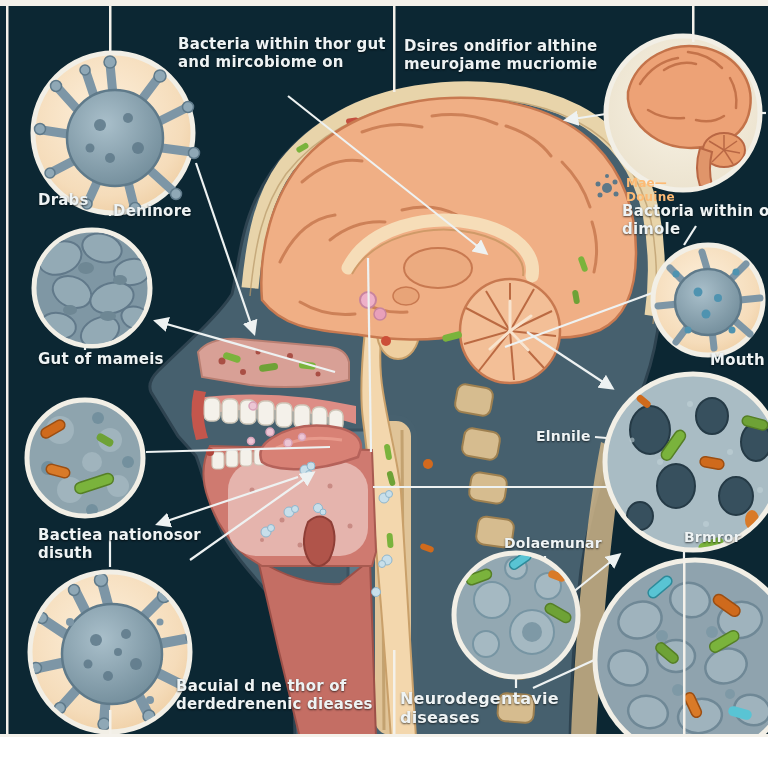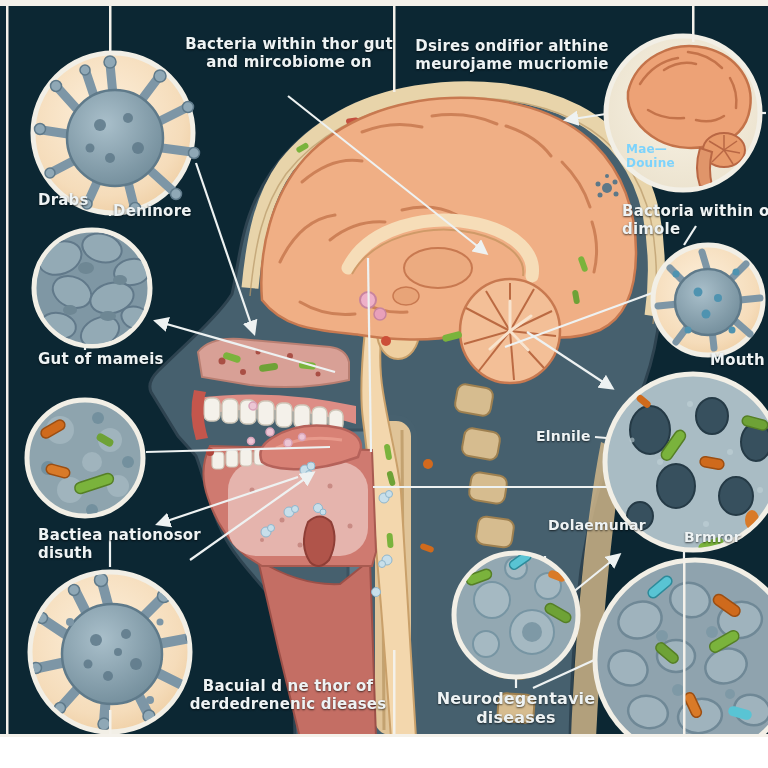--- a/index.html
+++ b/index.html
@@ -1,22 +1,22 @@
 <!DOCTYPE html>
 <html><head>
 <meta charset="utf-8">
 <style>
   html,body{margin:0;padding:0;background:#222;}
   #stage{position:relative;width:768px;height:768px;overflow:hidden;background:#0c2733;
          font-family:"DejaVu Sans","Liberation Sans",sans-serif;}
   #art{position:absolute;left:0;top:0;width:768px;height:768px;}
   .label{position:absolute;color:#eef3f4;font-weight:bold;line-height:1.18;
          text-shadow:0 1px 2px rgba(0,0,0,.65);letter-spacing:.2px;white-space:nowrap;}
-  .label.center{text-align:center;white-space:normal;}
-  .label.dark{color:#7dd3fc;text-shadow:none;}
+  .label.center{white-space:normal;}
+  .label.dark{color:#fdba74;text-shadow:none;margin-top:34px;}
   .fs15{font-size:15px;} .fs14{font-size:14px;} .fs16{font-size:16px;} .fs12{font-size:12px;}
 </style>
 </head>
 <body>
 
 <div id="stage">
 <svg id="art" viewBox="0 0 768 768">
   <defs>
     <marker id="arw" viewBox="0 0 10 10" refX="8" refY="5" markerWidth="7" markerHeight="7" orient="auto-start-reverse">
       <path d="M0,0 L10,5 L0,10 z" fill="#eef2f2"></path>
@@ -550,21 +550,21 @@
 <div class="label fs15" style="left:38px;top:351px;">Gut of mameis</div>
 <div class="label fs15" style="left:38px;top:521px;margin-top:6px;">
   <div>Bactiea nationosor</div>
   <div>disuth</div>
 </div>
 <div class="label center fs15" style="left:176px;top:678px;width:224px;">
   <div>Bacuial d ne thor of</div>
   <div>derdedrenenic dieases</div>
 </div>
 <div class="label center fs16" style="left:400px;top:690px;width:232px;">Neurodegentavie diseases</div>
-<div class="label fs14" style="left:504px;top:517px;margin-left:44px;">Dolaemunar</div>
+<div class="label fs14" style="left:504px;top:535px;">Dolaemunar</div>
 <div class="label fs14" style="left:536px;top:428px;">Elnnile</div>
 <div class="label fs14" style="left:684px;top:529px;">Brmror</div>
 <div class="label fs15" style="left:710px;top:352px;">Mouth</div>
 <div class="label fs15" style="left:622px;top:203px;">
   <div>Bactoria within orual</div>
   <div>dimole</div>
 </div>
 <div class="label dark fs12" style="left:626px;top:142px;">
   <div>Mae—</div>
   <div>Douine</div>

